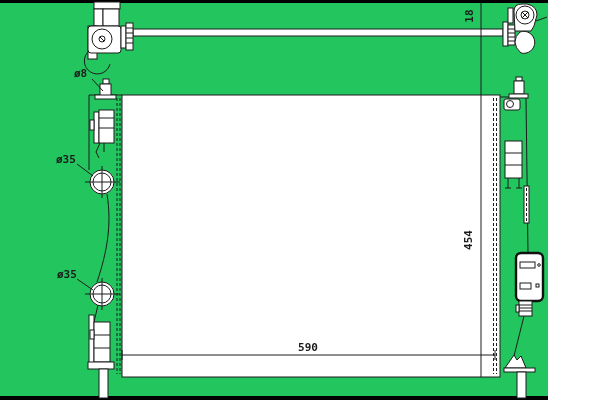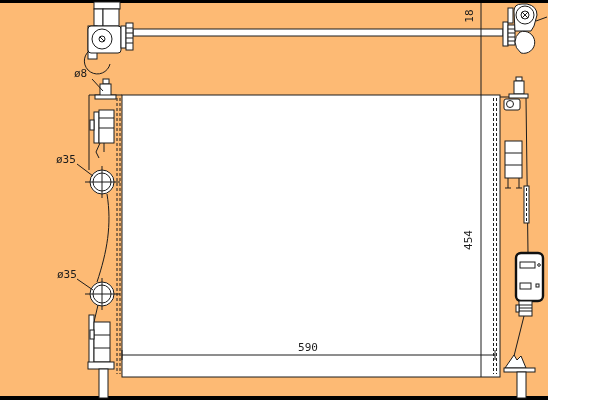--- a/index.html
+++ b/index.html
@@ -1,17 +1,17 @@
 <!DOCTYPE html>
 <html><head>
 <meta charset="utf-8">
 <style>
   html,body{margin:0;padding:0;background:#fff;}
-  .canvas{position:relative;width:548px;height:400px;background:#fdba74;overflow:hidden;
-          font-family:"DejaVu Sans Mono", monospace;}
+  .canvas{position:relative;width:548px;height:400px;background:#22c55e;overflow:hidden;
+          font-family:"DejaVu Sans Mono", monospace;font-weight:bold;}
   .canvas svg{position:absolute;left:0;top:0;}
   svg .ln{stroke:#1c1c1c;stroke-width:1;fill:none;}
   svg .wh{stroke:#1c1c1c;stroke-width:1;fill:#ffffff;}
   svg .bold{stroke:#111;stroke-width:2.4;fill:#ffffff;}
   svg .dash{stroke:#1c1c1c;stroke-width:1;fill:none;stroke-dasharray:3 2;}
   svg text{font-family:"DejaVu Sans Mono", monospace;font-size:11px;fill:#1c1c1c;stroke:none;}
   svg .blk{fill:#000;stroke:none;}
 </style>
 </head>
 <body>

